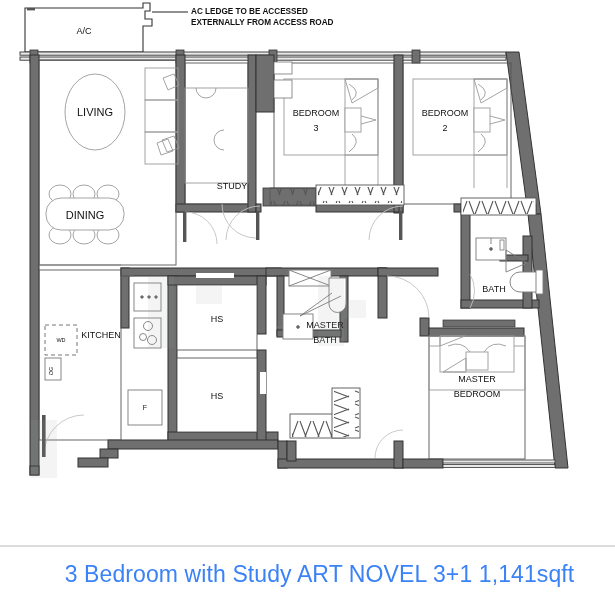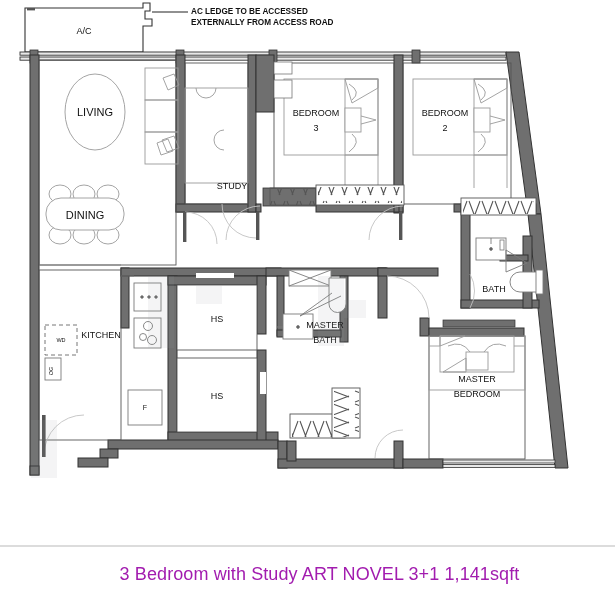--- a/index.html
+++ b/index.html
@@ -15,22 +15,22 @@
   #plan svg{display:block;}
 
   
   #caption-bar{
     position:absolute;left:0;top:545px;width:615px;height:55px;
     background:#ffffff;
     border-top:2px solid #dcdcdc;
     display:flex;align-items:center;justify-content:center;
   }
   #caption-text{
-    font-size:18px;
-    color:#a21caf;
+    font-size:23px;
+    color:#3b82f6;
     letter-spacing:.1px;
     white-space:nowrap;
     margin-left:24px;
   }
 
   
   .rmlabel{font-family:"Liberation Sans", sans-serif;font-size:11px;fill:#111;}
   .rmlabel-sm{font-family:"Liberation Sans", sans-serif;font-size:9px;fill:#111;}
   .rmlabel-xs{font-family:"Liberation Sans", sans-serif;font-size:5.5px;fill:#111;}
   .note{font-family:"Liberation Sans", sans-serif;font-size:8.2px;fill:#111;font-weight:bold;}

